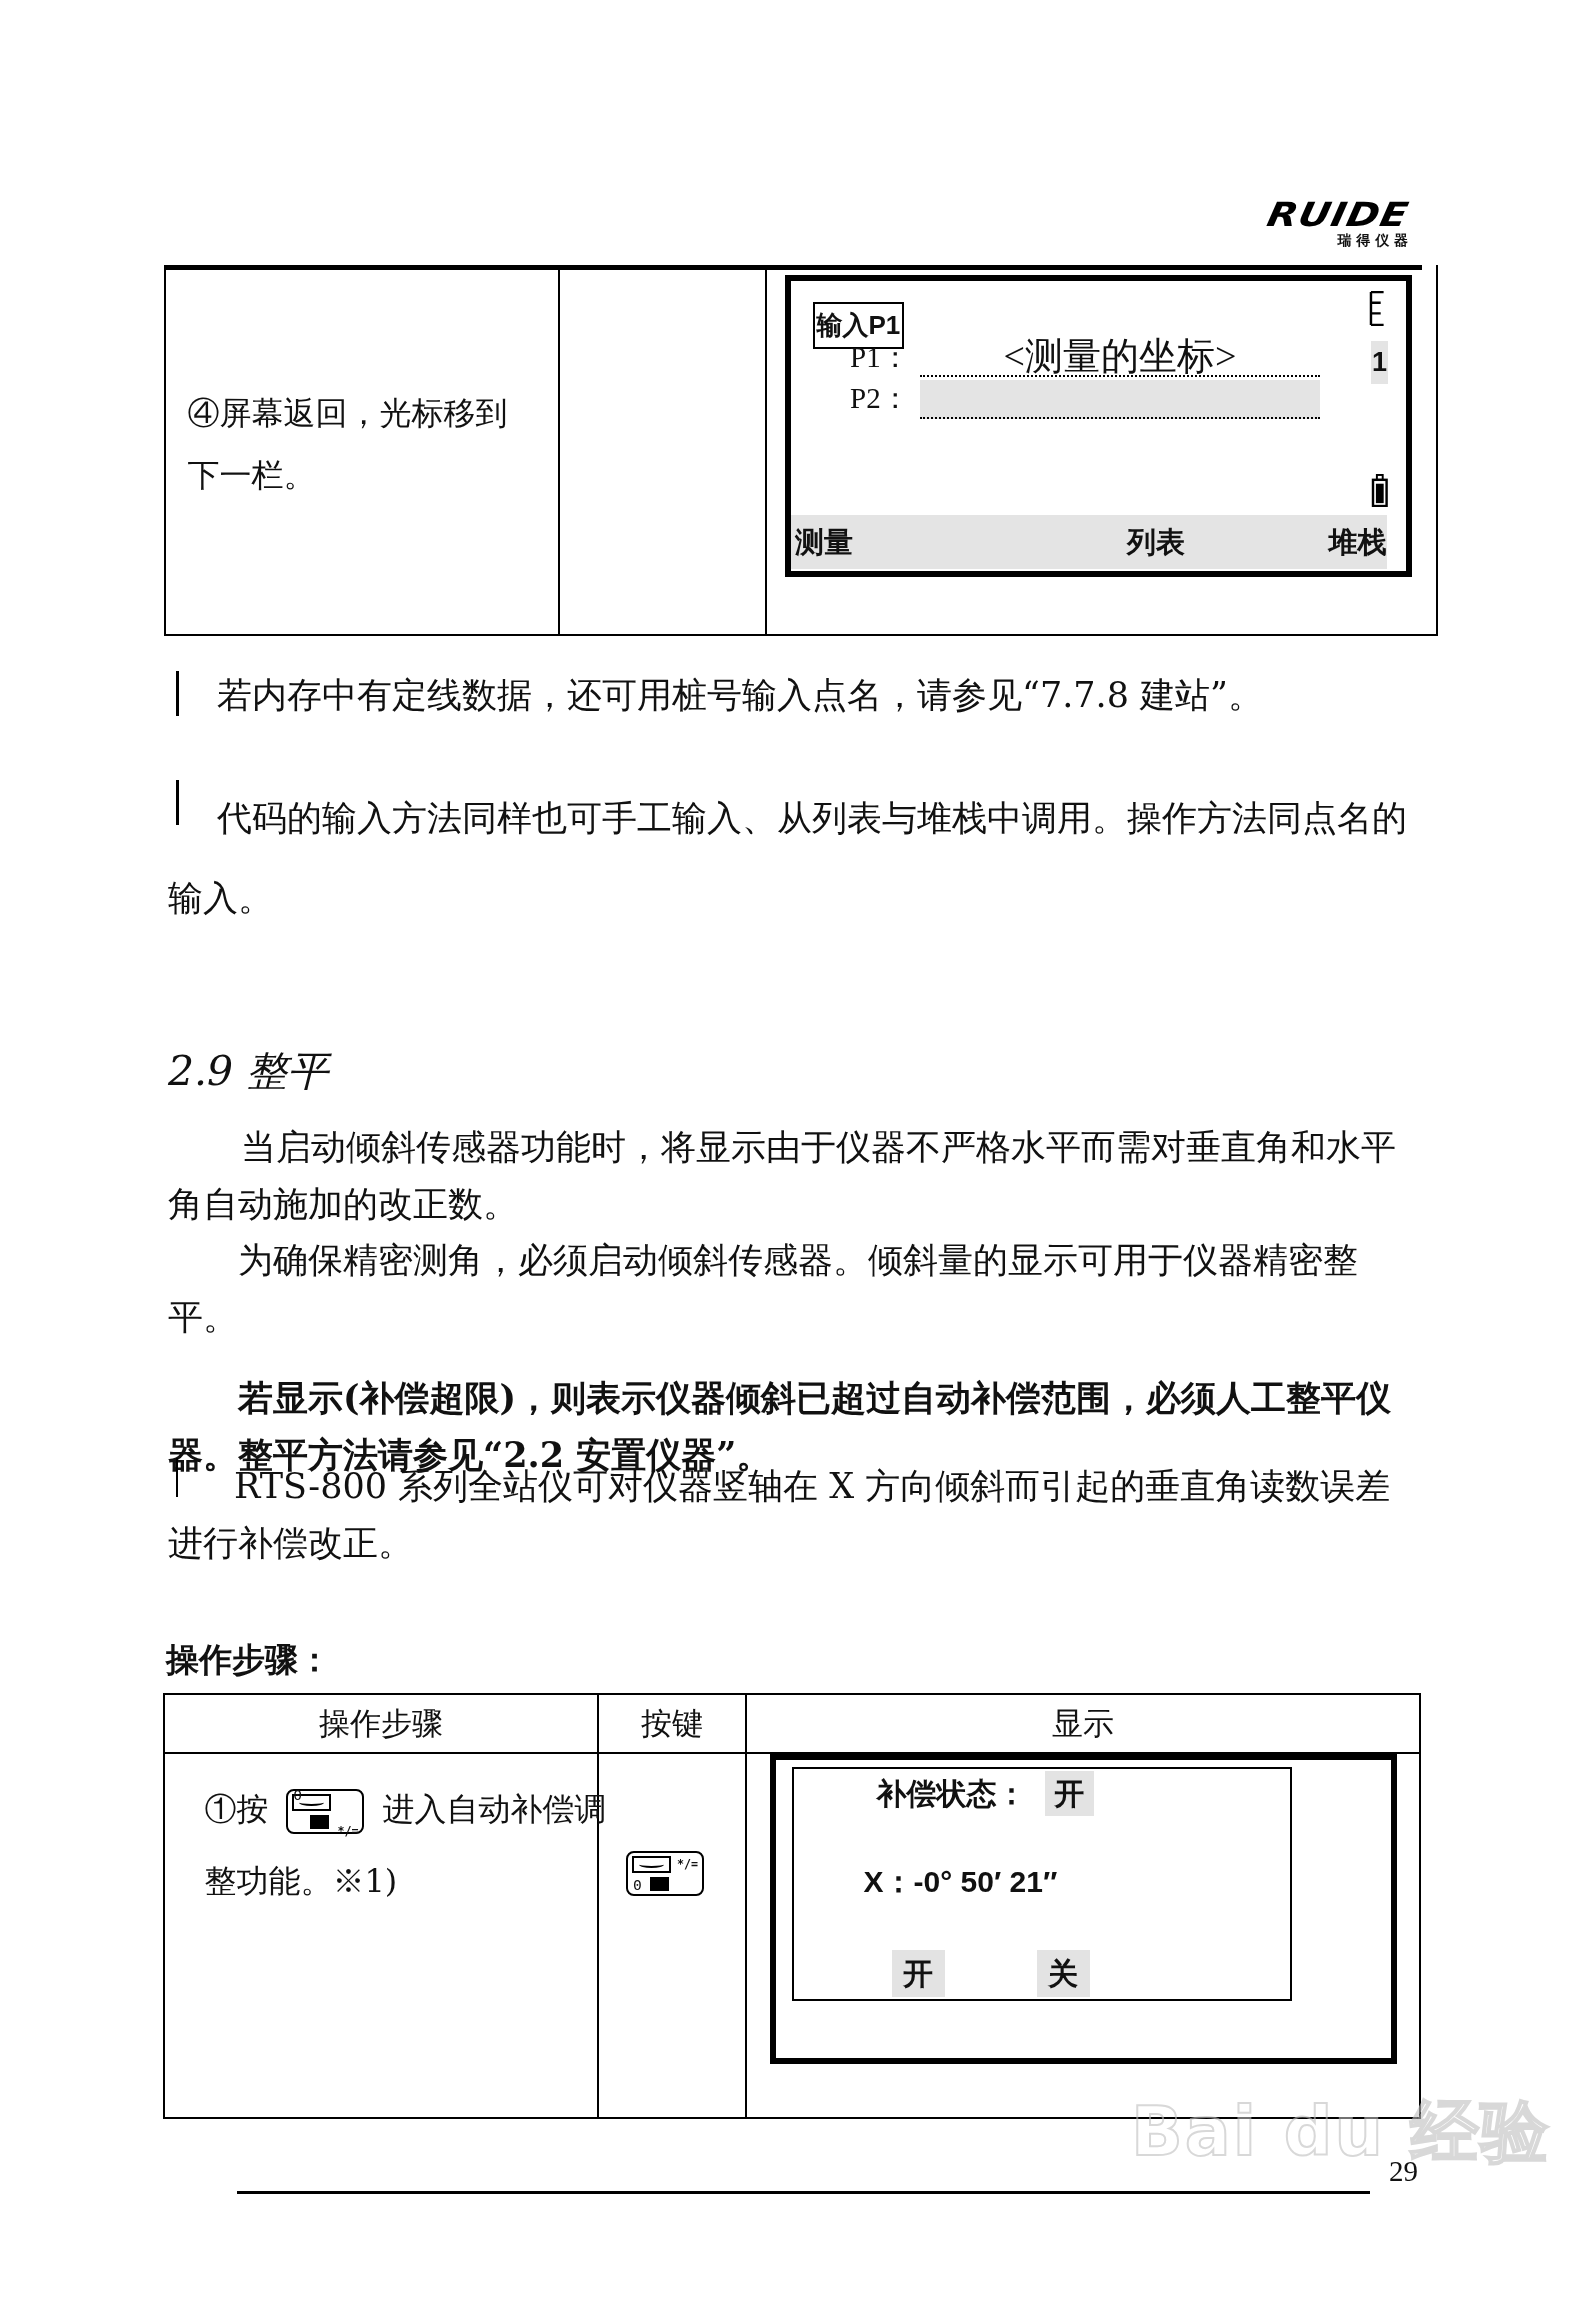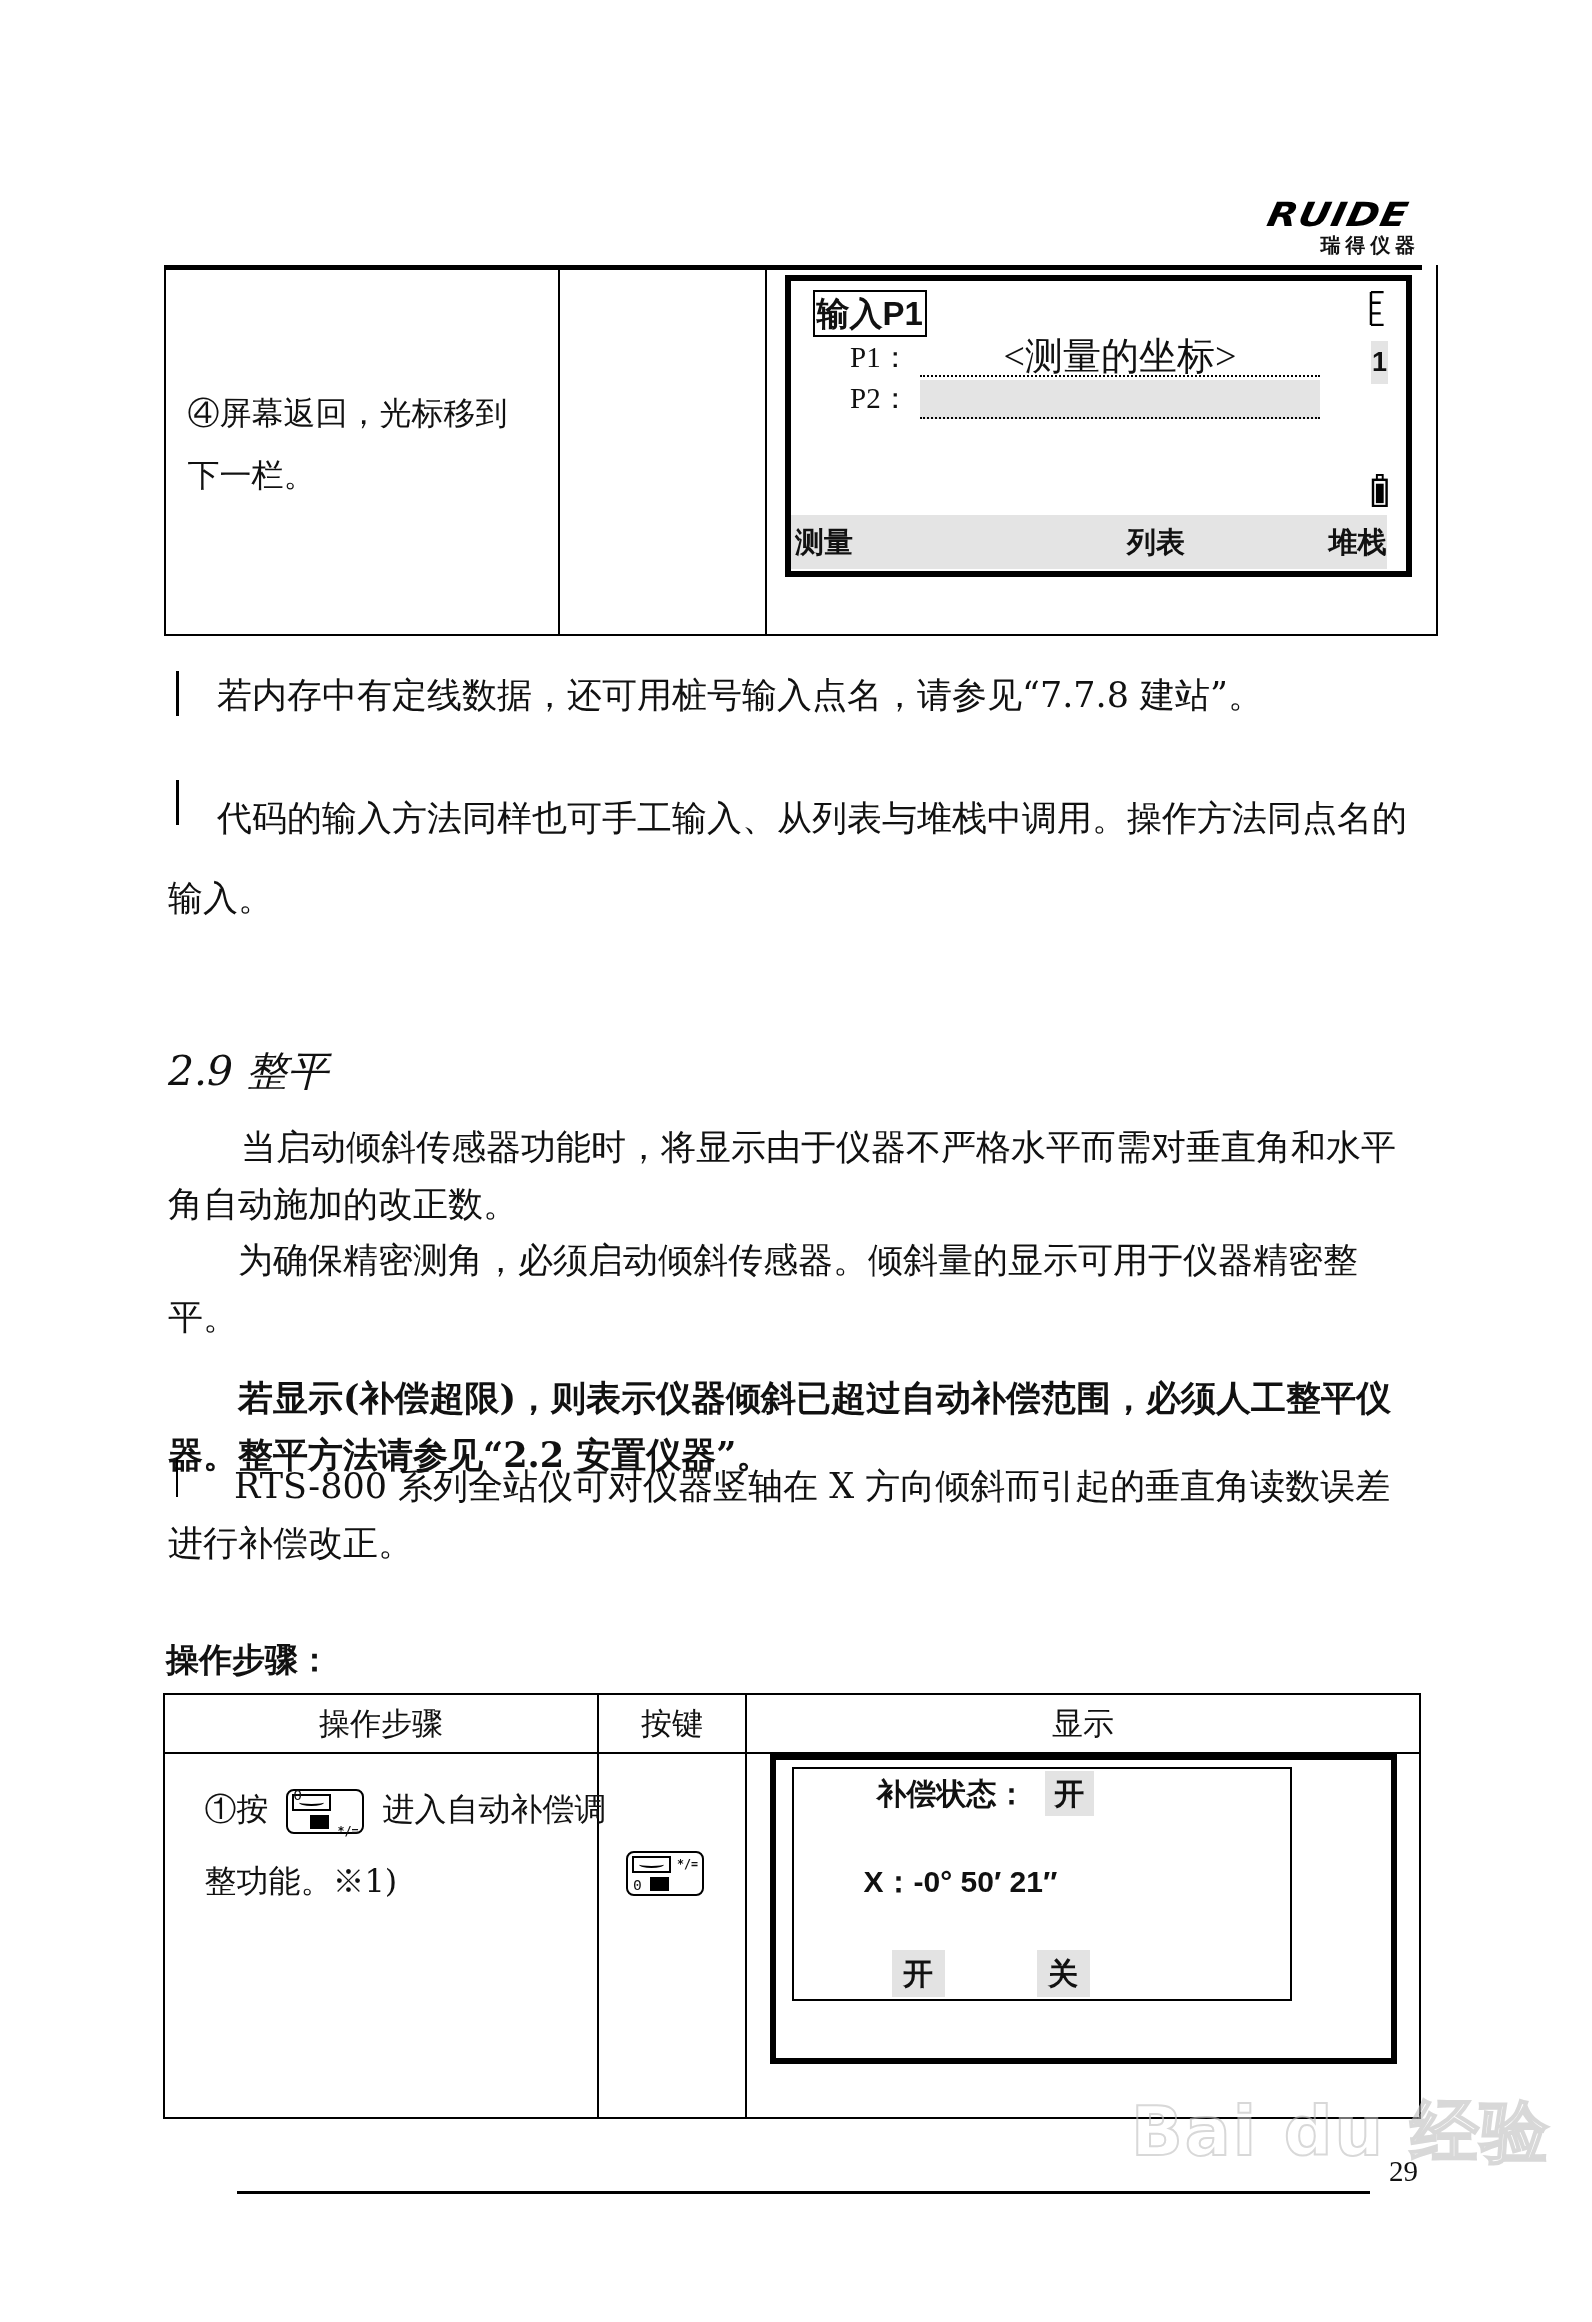--- a/index.html
+++ b/index.html
@@ -4,34 +4,34 @@
 <style>
   html, body { margin:0; padding:0; background:#ffffff; }
   body { width:1593px; height:2322px; position:relative; overflow:hidden;
          font-family:"DejaVu Serif","Liberation Serif",serif; color:#111; }
   .abs { position:absolute; }
 
   
   .logo { left:1268px; top:195px; width:156px; }
   .logo-word { font-family:"DejaVu Sans","Liberation Sans",sans-serif; font-weight:bold; font-style:italic;
                font-size:39px; letter-spacing:1px; line-height:39px; color:#000; transform:skewX(-12deg) scaleY(0.85); transform-origin:left; }
-  .logo-sub { font-family:"DejaVu Sans","Liberation Sans",sans-serif; font-weight:bold; font-size:20px;
-              letter-spacing:4.9px; text-align:right; margin-top:-2px; margin-right:4px; }
+  .logo-sub { font-family:"DejaVu Sans","Liberation Sans",sans-serif; font-weight:bold; font-size:14px;
+              letter-spacing:4.9px; text-align:right; margin-top:-2px; margin-right:11px; }
   .header-rule { left:164px; top:265px; width:1258px; height:4.9px; background:#000; }
 
   
   .t1 { left:164px; top:265px; width:1274px; height:371px; border:2px solid #000; box-sizing:border-box; border-top:none; }
   .t1 .col { position:absolute; top:0; bottom:0; border-right:2px solid #000; }
   .t1-step { left:21.5px; top:117px; width:351px; font-size:32px; line-height:62px; }
 
   .lcd-frame { border:6.8px solid #000; box-sizing:border-box; background:#fff; }
   .lcd-font { font-family:"Liberation Sans","DejaVu Sans",sans-serif; }
 
   .lcd1 { left:783px; top:275px; width:627px; height:302px; }
-  .lcd1-title { left:21.5px; top:9px; border:2px solid #000; padding:0 2px; font-size:33px; line-height:43px; font-weight:bold; }
+  .lcd1-title { left:21.5px; top:21px; border:2px solid #000; padding:0 2px; font-size:26px; line-height:43px; font-weight:bold; }
   .lcd1-label { font-size:29px; line-height:39px; font-family:"Liberation Serif",serif; }
   .lcd1-field { height:39px; border-bottom:2px dotted #000; box-sizing:border-box; font-size:38px; line-height:37px; text-align:center; font-family:"Liberation Serif",serif; }
   .lcd1-softkeys { left:0; right:19.5px; top:234px; height:54px; background:#e4e4e4; font-size:29px; font-weight:bold; line-height:55px; }
 
   
   .p { font-size:35px; line-height:57px; left:171px; width:1268px; }
   .bar { width:2.9px; height:45px; background:#000; }
 
   .section-title { left:168px; top:1044px; font-size:41px; font-style:italic; font-family:"DejaVu Serif","Liberation Serif",serif; }
   .body-line { font-size:35px; line-height:57px; }

